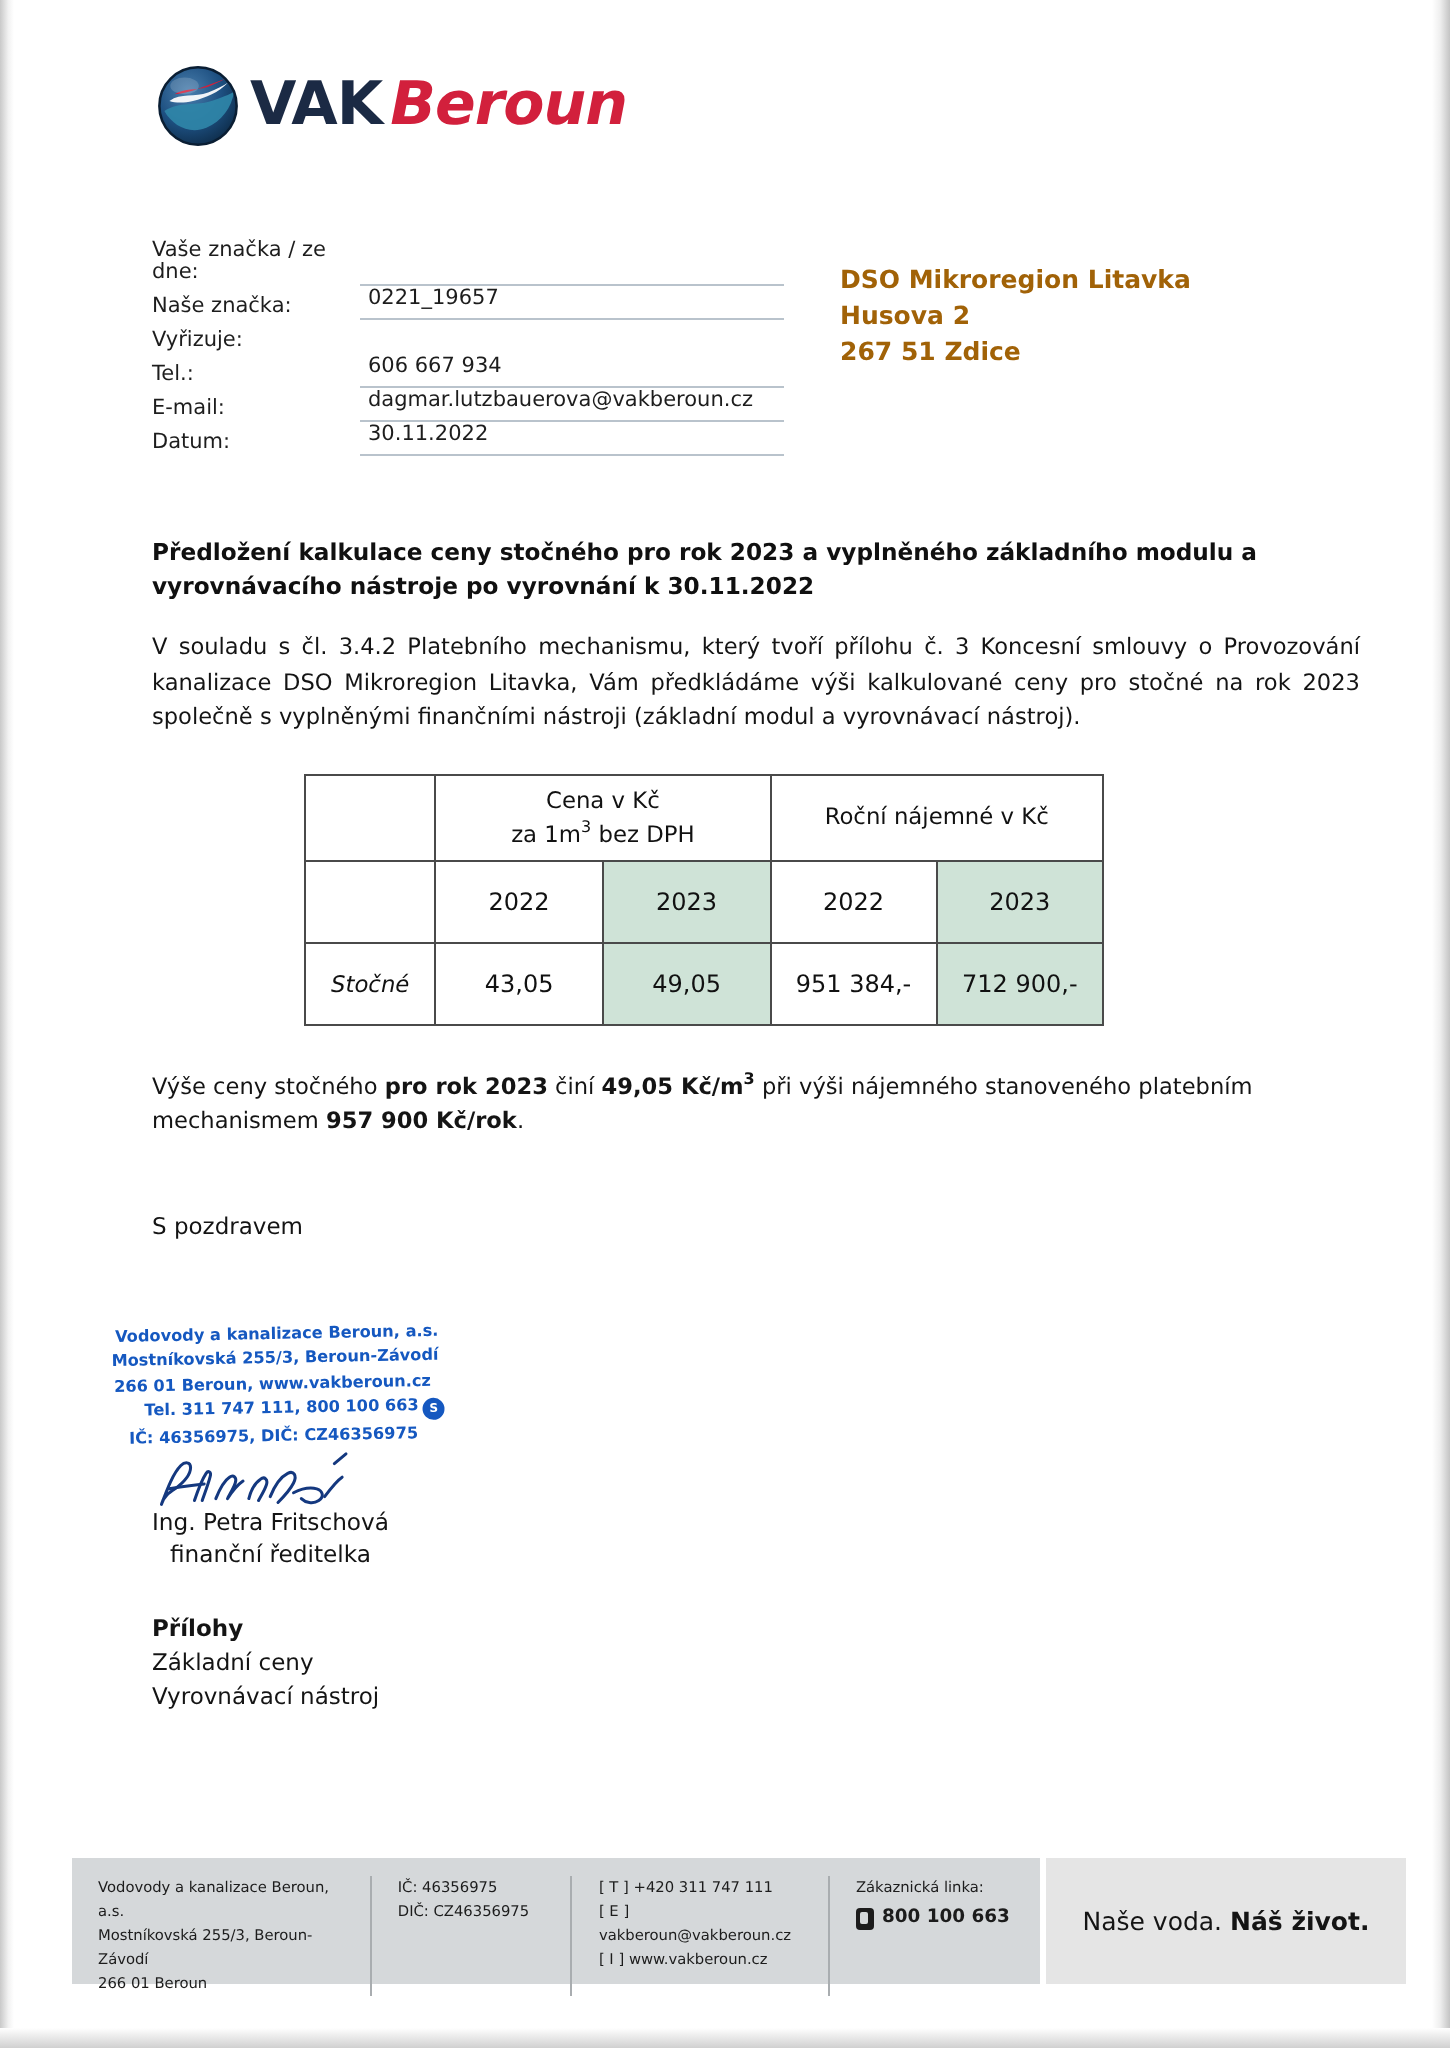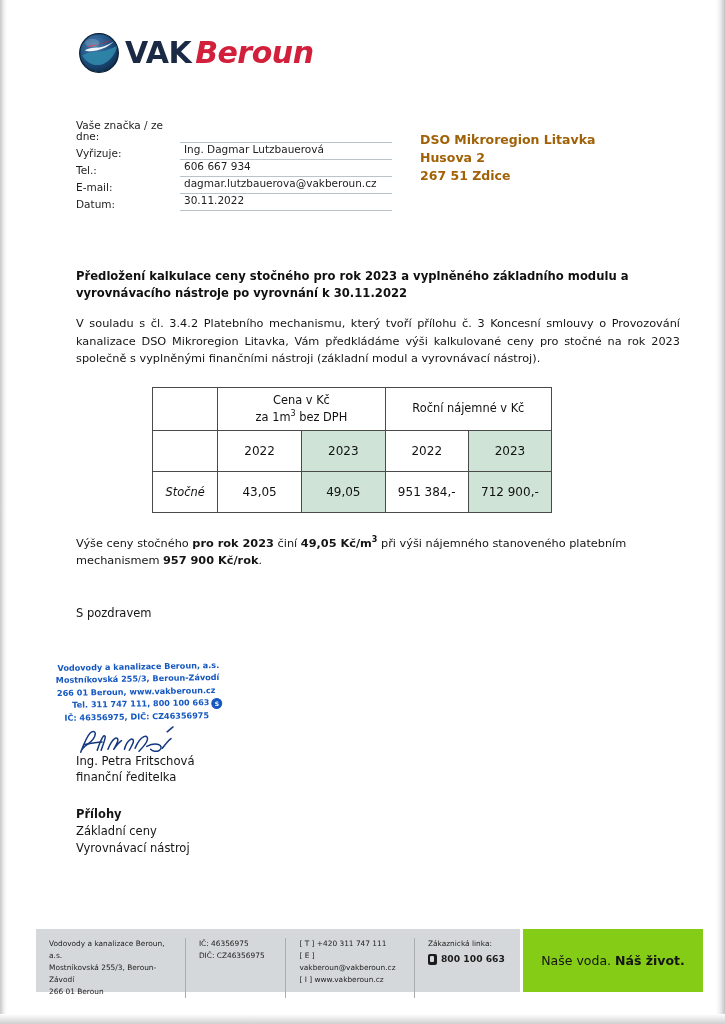--- a/index.html
+++ b/index.html
@@ -187,20 +187,21 @@
     position: absolute;
     left: 74px; top: 725px;
     width: 130px; height: 34px;
   }
   .signer {
     position: absolute;
     left: 76px; top: 753px;
     font-size: 11.6px;
     line-height: 1.42;
     color: #141414;
+    text-align: center;
   }
 
   
   .attachments {
     position: absolute;
     left: 76px; top: 806px;
     font-size: 11.5px;
     line-height: 1.46;
     color: #141414;
   }
@@ -210,21 +211,21 @@
   .footer-left {
     position: absolute;
     left: 36px; top: 929px;
     width: 484px; height: 63px;
     background: #d5d8da;
   }
   .footer-right {
     position: absolute;
     left: 523px; top: 929px;
     width: 180px; height: 63px;
-    background: #84cc16;
+    background: #e5e5e5;
     display: flex;
     align-items: center;
     justify-content: center;
   }
   .footer-cols {
     display: flex;
     padding: 9px 0 0 13px;
     font-size: 7.4px;
     line-height: 1.62;
     color: #1c1c1c;
@@ -297,22 +298,25 @@
       <span class="logo-vak">VAK</span><span class="logo-beroun">Beroun</span>
     </div>
   </div>
 
   <div class="ref-block">
     <div class="ref-row">
       <div class="ref-label">Vaše značka / ze dne:</div>
       <div class="ref-value"></div>
     </div>
     <div class="ref-row">
+      <div class="ref-label">Naše značka:</div>
+      <div class="ref-value">0221_19657</div>
+    </div>
+    <div class="ref-row">
       <div class="ref-label">Vyřizuje:</div>
-      <div class="ref-value">Ing. Dagmar Lutzbauerová</div>
     </div>
     <div class="ref-row">
       <div class="ref-label">Tel.:</div>
       <div class="ref-value">606 667 934</div>
     </div>
     <div class="ref-row">
       <div class="ref-label">E-mail:</div>
       <div class="ref-value">dagmar.lutzbauerova@vakberoun.cz</div>
     </div>
     <div class="ref-row">

